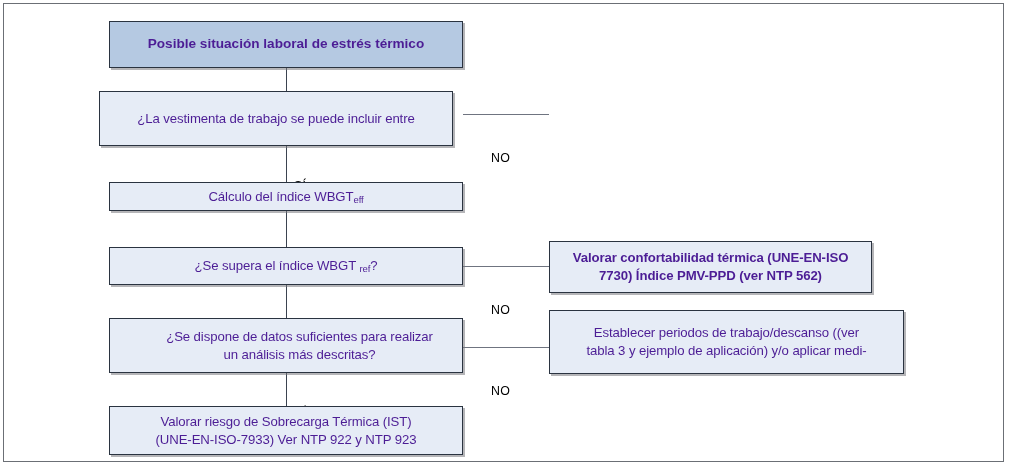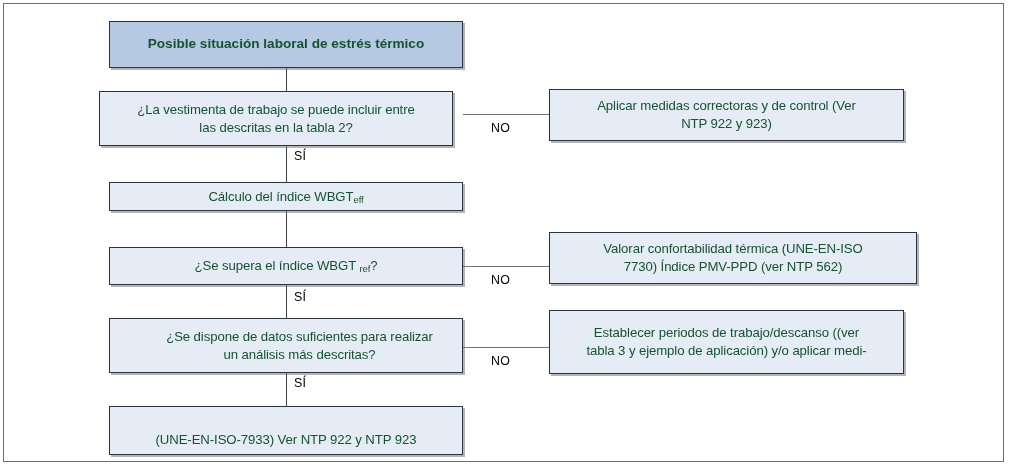--- a/index.html
+++ b/index.html
@@ -32,21 +32,21 @@
   .node {
     position: absolute;
     box-sizing: border-box;
     background: #e6ecf6;
     border: 1.3px solid #2a3340;
     box-shadow: 2px 2px 0 0 rgba(120,120,125,0.55);
     display: flex;
     align-items: center;
     justify-content: center;
     text-align: center;
-    color: #14532d;
+    color: #4c1d95;
     font-size: 13.2px;
     line-height: 1.33;
     letter-spacing: -0.1px;
     padding: 2px 8px;
   }
   .node.header {
     background: #b5c9e2;
     font-weight: bold;
     font-size: 13.6px;
     letter-spacing: 0px;
@@ -63,20 +63,21 @@
     position: absolute;
     height: 1.4px;
     background: #6f7480;
   }
   .edgelabel {
     position: absolute;
     font-size: 12.4px;
     color: #000000;
     letter-spacing: 0.2px;
     white-space: nowrap;
+    margin-top: 30px;
   }
   sub {
     font-size: 0.72em;
     vertical-align: -0.22em;
     line-height: 0;
   }
 </style>
 </head>
 <body>
 
@@ -105,45 +106,42 @@
 
     <div class="edgelabel" style="left:487px; top:117px;">NO</div>
     <div class="edgelabel" style="left:487px; top:269px;">NO</div>
     <div class="edgelabel" style="left:487px; top:350px;">NO</div>
 
     <div class="node header" style="left:105px; top:17px; width:354px; height:47px;">
       <span class="txt">Posible situación laboral de estrés térmico</span>
     </div>
 
     <div class="node" style="left:95px; top:87px; width:354px; height:55px;">
-      <span class="txt"><span>¿La vestimenta de trabajo se puede incluir entre</span><br><span>las descritas en la tabla 2?</span></span>
+      <span class="txt"><span>¿La vestimenta de trabajo se puede incluir entre</span><br></span>
     </div>
 
-    <div class="node" style="left:545px; top:85px; width:355px; height:52px;">
-      <span class="txt"><span>Aplicar medidas correctoras y de control (Ver</span><br><span>NTP 922 y 923)</span></span>
-    </div>
 
     <div class="node" style="left:105px; top:243px; width:354px; height:38px;">
       <span class="txt"><span>¿Se supera el índice WBGT </span><sub>ref</sub><span>?</span></span>
     </div>
 
     <div class="node" style="left:105px; top:178px; width:354px; height:29px;">
       <span class="txt"><span>Cálculo del índice WBGT</span><sub>eff</sub></span>
     </div>
 
-    <div class="node" style="left:545px; top:228px; width:368px; height:52px;">
+    <div class="node" style="left:545px; top:237px; width:323px; height:52px;font-weight:bold;">
       <span class="txt"><span>Valorar confortabilidad térmica (UNE-EN-ISO</span><br><span>7730) Índice PMV-PPD (ver NTP 562)</span></span>
     </div>
 
     <div class="node" style="left:105px; top:314px; width:354px; height:55px;padding-left:35px;">
       <span class="txt"><span>¿Se dispone de datos suficientes para realizar</span><br><span>un análisis más descritas?</span></span>
     </div>
 
     <div class="node" style="left:545px; top:306px; width:355px; height:64px;">
       <span class="txt"><span>Establecer periodos de trabajo/descanso ((ver</span><br><span>tabla 3 y ejemplo de aplicación) y/o aplicar medi-</span><br></span>
     </div>
 
     <div class="node" style="left:105px; top:402px; width:354px; height:49px;">
-      <span class="txt"><br><span>(UNE-EN-ISO-7933) Ver NTP 922 y NTP 923</span></span>
+      <span class="txt"><span>Valorar riesgo de Sobrecarga Térmica (IST)</span><br><span>(UNE-EN-ISO-7933) Ver NTP 922 y NTP 923</span></span>
     </div>
 
   </div>
 </div>
 
 </body></html>

